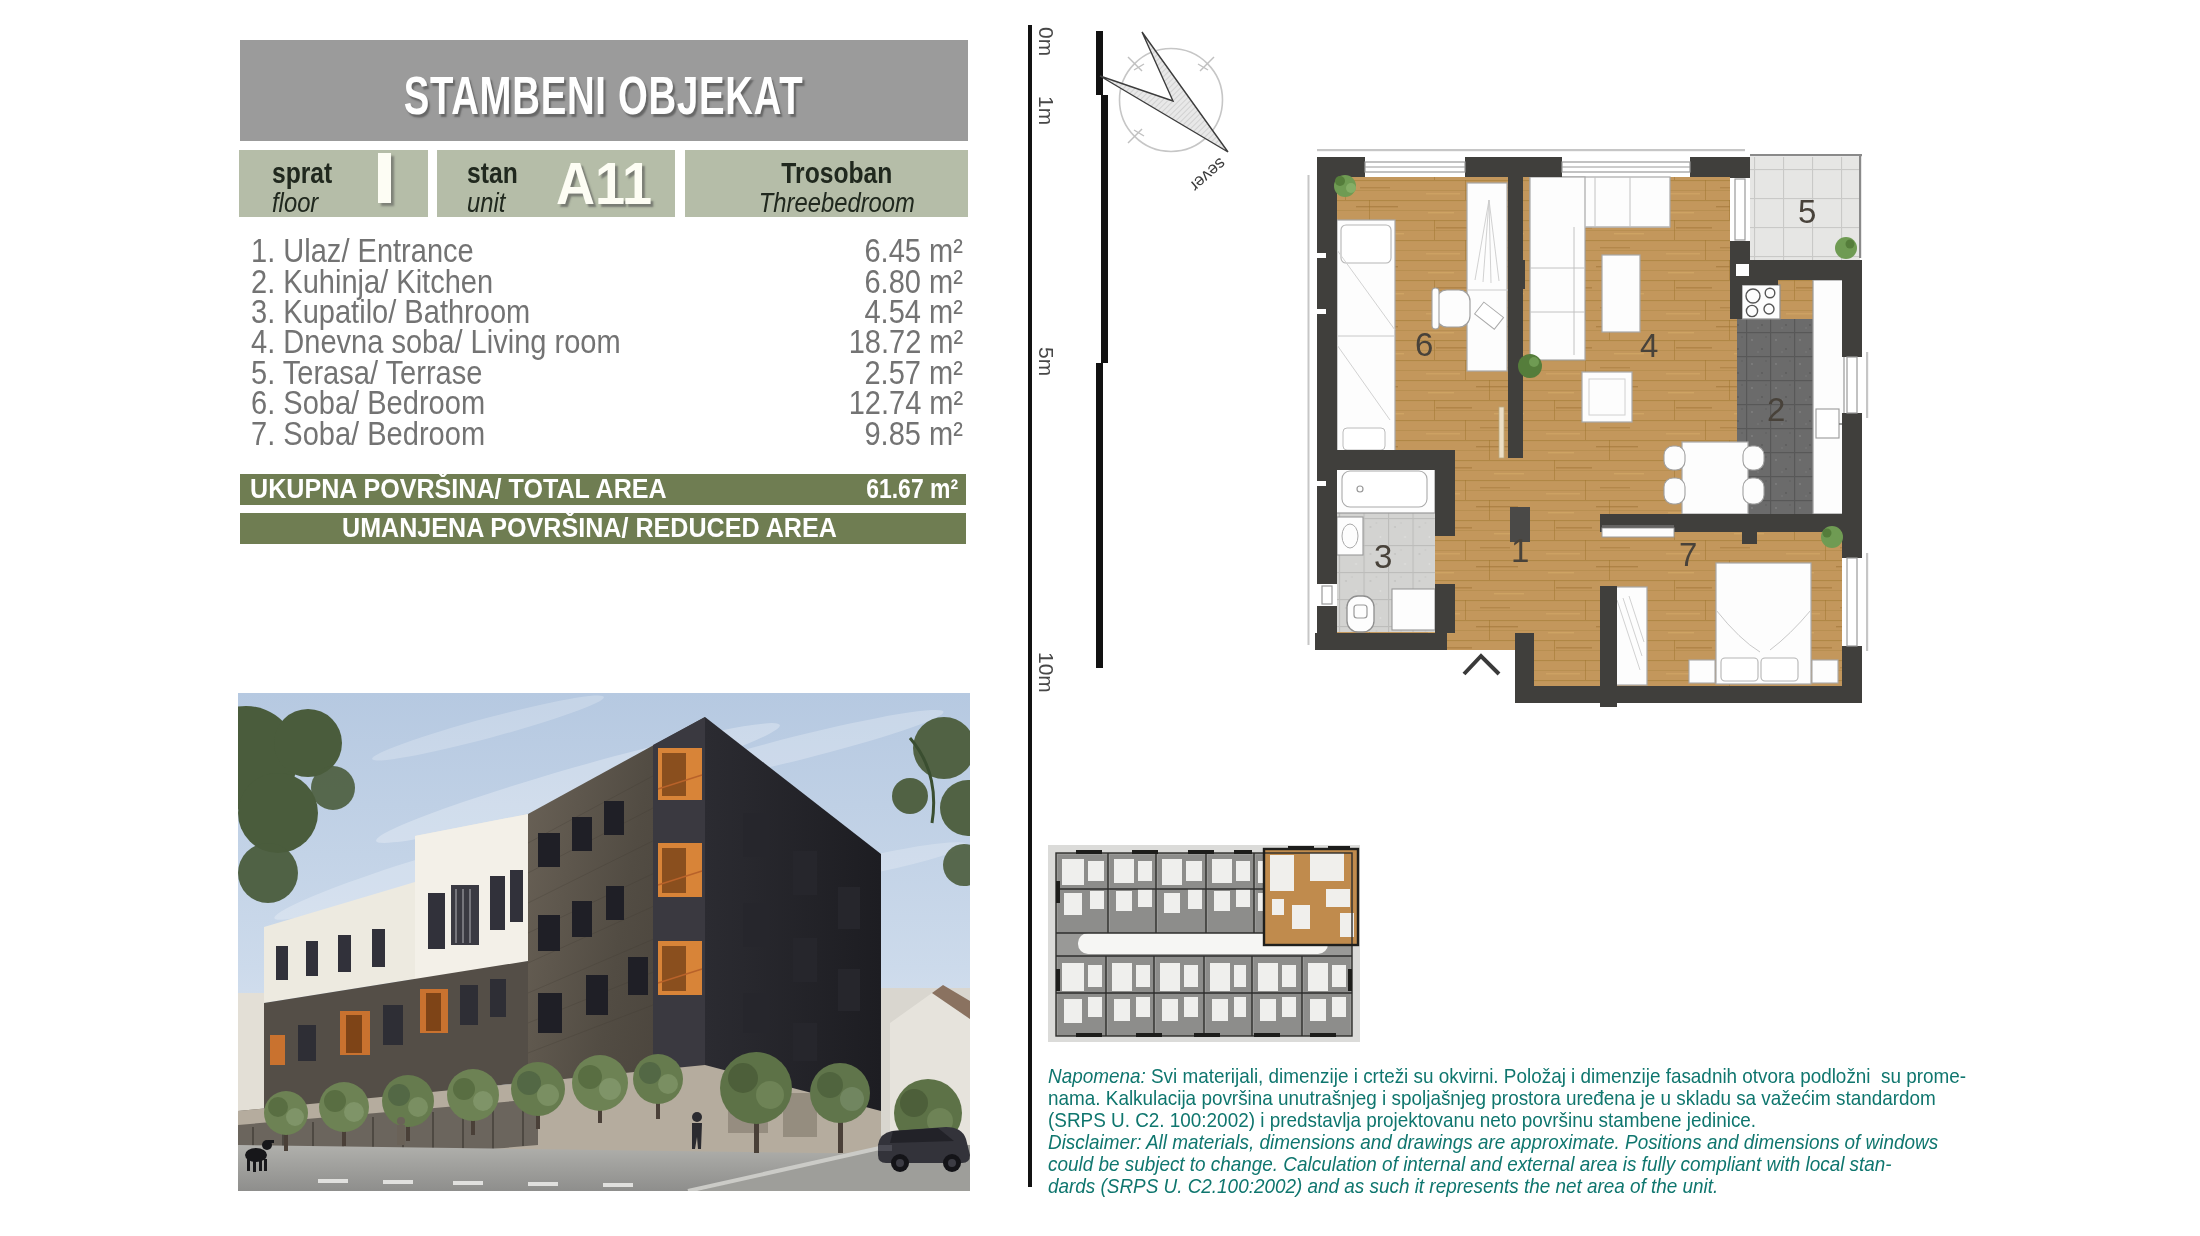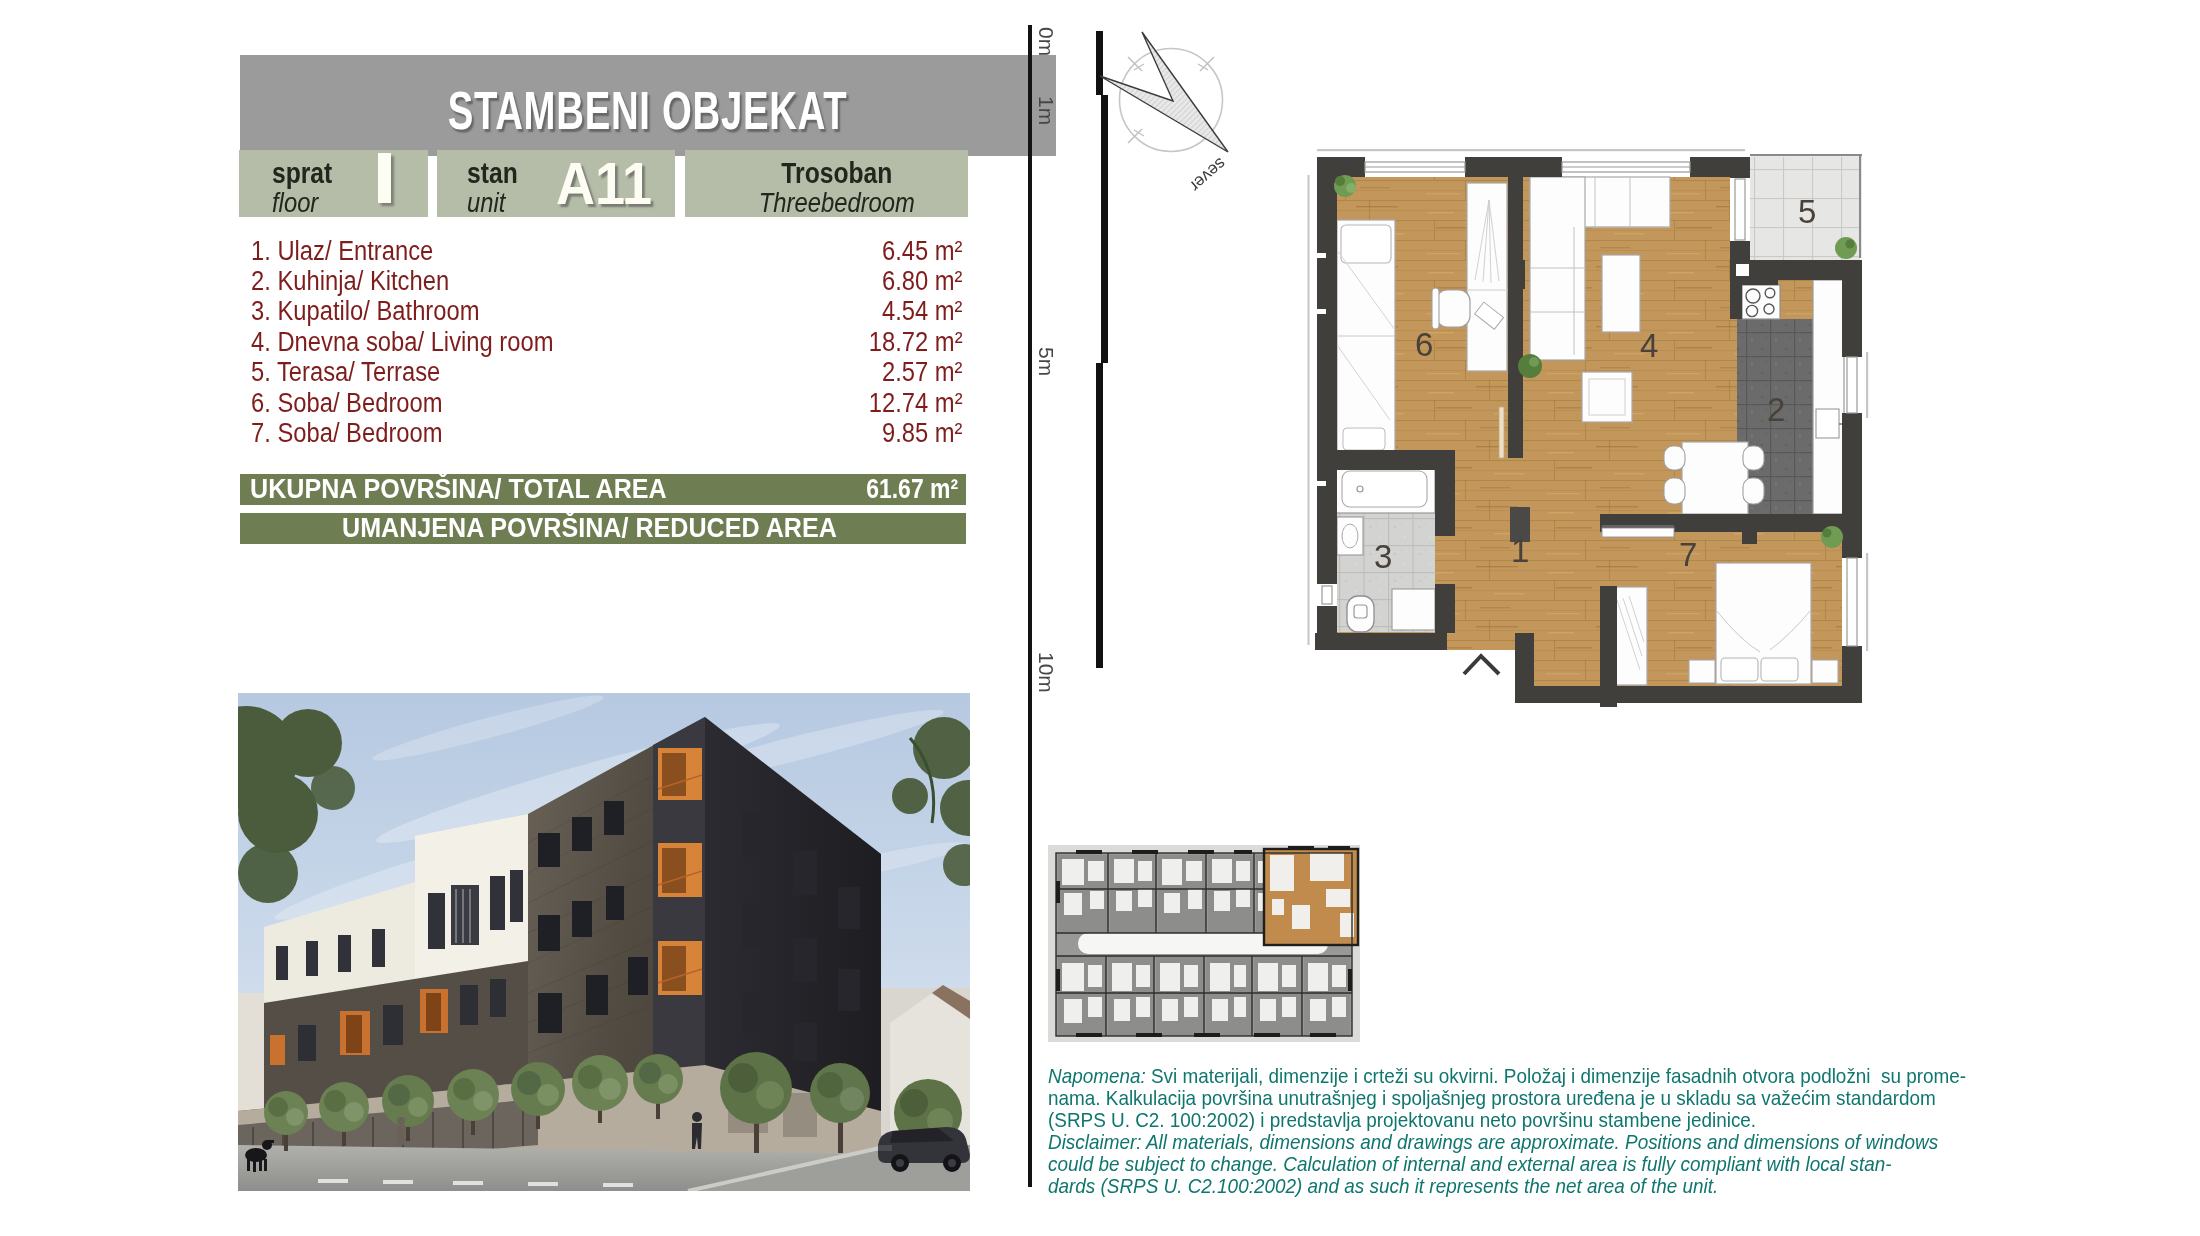--- a/index.html
+++ b/index.html
@@ -1,32 +1,32 @@
 <!DOCTYPE html>
 <html><head>
 <meta charset="utf-8">
 <style>
   html,body{margin:0;padding:0;}
   body{width:2200px;height:1236px;position:relative;background:#ffffff;
        font-family:"Liberation Sans", sans-serif;overflow:hidden;}
   .abs{position:absolute;}
-  .hdr{left:240px;top:40px;width:816px;height:101px;background:#9b9b9b;
-       display:flex;align-items:center;justify-content:center;margin-top:15px;}
+  .hdr{left:240px;top:40px;width:728px;height:101px;background:#9b9b9b;
+       display:flex;align-items:center;justify-content:center;}
   .hdr span{color:#fff;font-weight:bold;font-size:54px;letter-spacing:1px;margin-top:9px;
        transform:scaleX(0.71);text-shadow:3px 3px 2px rgba(60,60,60,0.55);white-space:nowrap;}
   .gbox{top:150px;height:67px;background:#b5bda8;}
   .gb1{left:239px;width:189px;}
   .gb2{left:437px;width:238px;}
   .gb3{left:685px;width:283px;}
   .lab{position:absolute;color:#20281e;line-height:1.05;}
   .lab .b{font-weight:bold;font-size:29px;display:block;transform:scaleX(0.85);transform-origin:left;}
   .lab .i{font-style:italic;font-size:28px;display:block;transform:scaleX(0.85);transform-origin:left;}
   .bignum{position:absolute;color:#fdfdf4;font-weight:bold;
           text-shadow:3px 3px 2px rgba(80,80,80,0.6);}
-  .roomlist{left:251px;top:236px;width:712px;font-size:27px;color:#7f1d1d;}
+  .roomlist{left:251px;top:236px;width:712px;font-size:33px;color:#737373;}
   .roomlist .row{display:flex;justify-content:space-between;height:30.4px;align-items:center;}
   .rname{transform:scaleX(0.88);transform-origin:left;white-space:nowrap;}
   .rval{transform:scaleX(0.88);transform-origin:right;white-space:nowrap;}
   .bar{left:240px;width:726px;height:31px;background:#6f7d52;color:#fff;overflow:hidden;
        display:flex;justify-content:space-between;align-items:center;
        padding:0;font-weight:bold;font-size:27px;}
   .bar .t{margin-left:10px;transform:scaleX(0.93);transform-origin:left;white-space:nowrap;}
   .bar .v{margin-right:8px;transform:scaleX(0.85);transform-origin:right;white-space:nowrap;}
   .vline{left:1028px;top:25px;width:4px;height:1162px;background:#131313;}
   .sseg{position:absolute;background:#111;}

